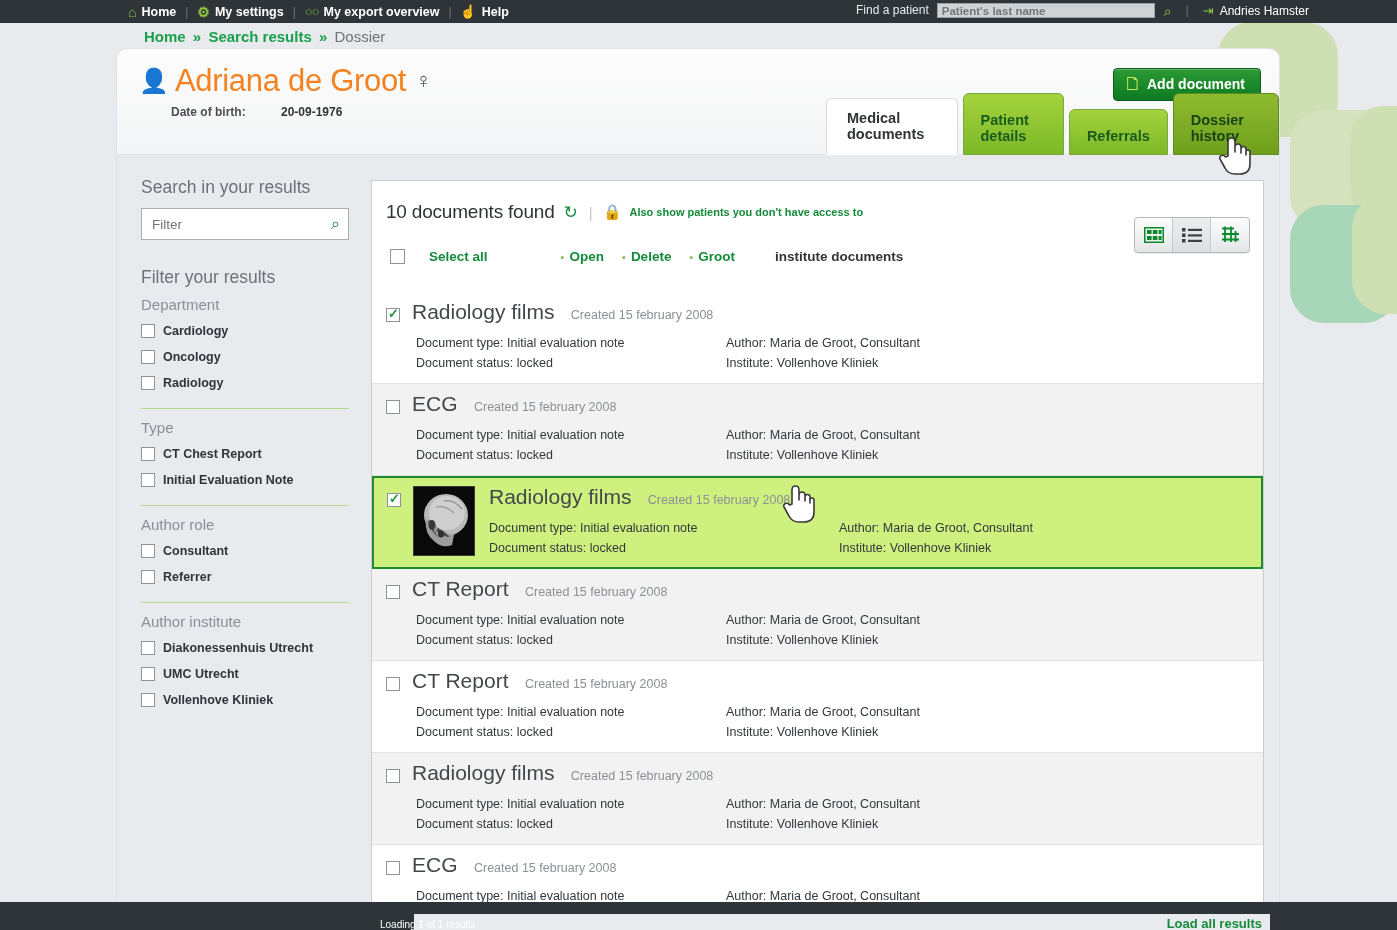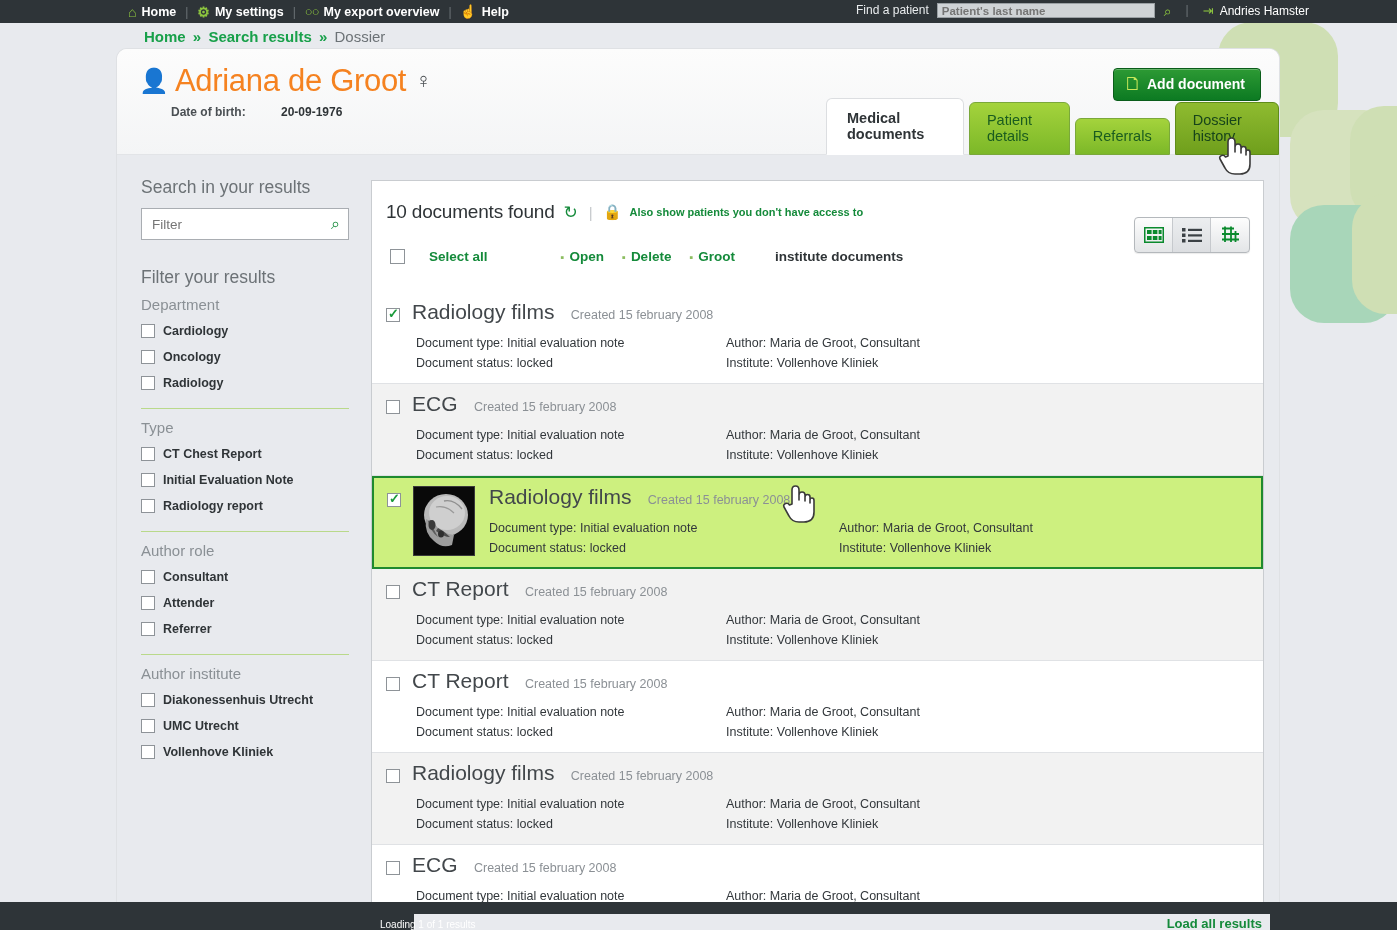--- a/index.html
+++ b/index.html
@@ -85,22 +85,22 @@
     color: #fff; font-size: 14px; font-weight: bold;
     padding: 7px 15px 8px 13px; cursor: pointer;
     display: flex; align-items: center; gap: 9px;
     box-shadow: inset 0 1px 0 rgba(255,255,255,.28);
   }
   .ic-newdoc { font-size: 14px; color: #c8e85a; line-height: 1; }
 
   
   .tabs { position: absolute; left: 709px; bottom: -1px; display: flex; align-items: flex-end; gap: 5px; }
   .tab {
-    font-size: 14.5px; font-weight: normal; cursor: pointer;
-    padding: 9px 17px 10px 17px; border-radius: 6px 6px 0 0;
+    font-size: 14.5px; font-weight: bold; cursor: pointer;
+    padding: 18px 17px 10px 17px; border-radius: 6px 6px 0 0;
     border: 1px solid #7aa83a; color: #1a5c1f;
     background: linear-gradient(#a4d33c, #7cb828);
     position: relative;
   }
   .tab.active {
     background: #fff; border: 1px solid #dcdee1; border-bottom: 1px solid #fff;
     color: #2f3437; padding: 11px 20px 12px 20px; font-weight: bold;
   }
   .tab.hover {
     background: linear-gradient(#8fbb30, #6f9f1c);
@@ -335,35 +335,27 @@
       <div class="facet">
         <div class="facet-title">Type</div>
         <div class="opt">
           <span class="cb"></span>
           <span class="opt-label">CT Chest Report</span>
         </div>
         <div class="opt">
           <span class="cb"></span>
           <span class="opt-label">Initial Evaluation Note</span>
         </div>
-        <div class="opt">
-          <span class="cb"></span>
-          <span class="opt-label">Radiology report</span>
-        </div>
       </div>
 
       <div class="facet">
         <div class="facet-title">Author role</div>
         <div class="opt">
           <span class="cb"></span>
           <span class="opt-label">Consultant</span>
-        </div>
-        <div class="opt">
-          <span class="cb"></span>
-          <span class="opt-label">Attender</span>
         </div>
         <div class="opt">
           <span class="cb"></span>
           <span class="opt-label">Referrer</span>
         </div>
       </div>
 
       <div class="facet">
         <div class="facet-title">Author institute</div>
         <div class="opt">

